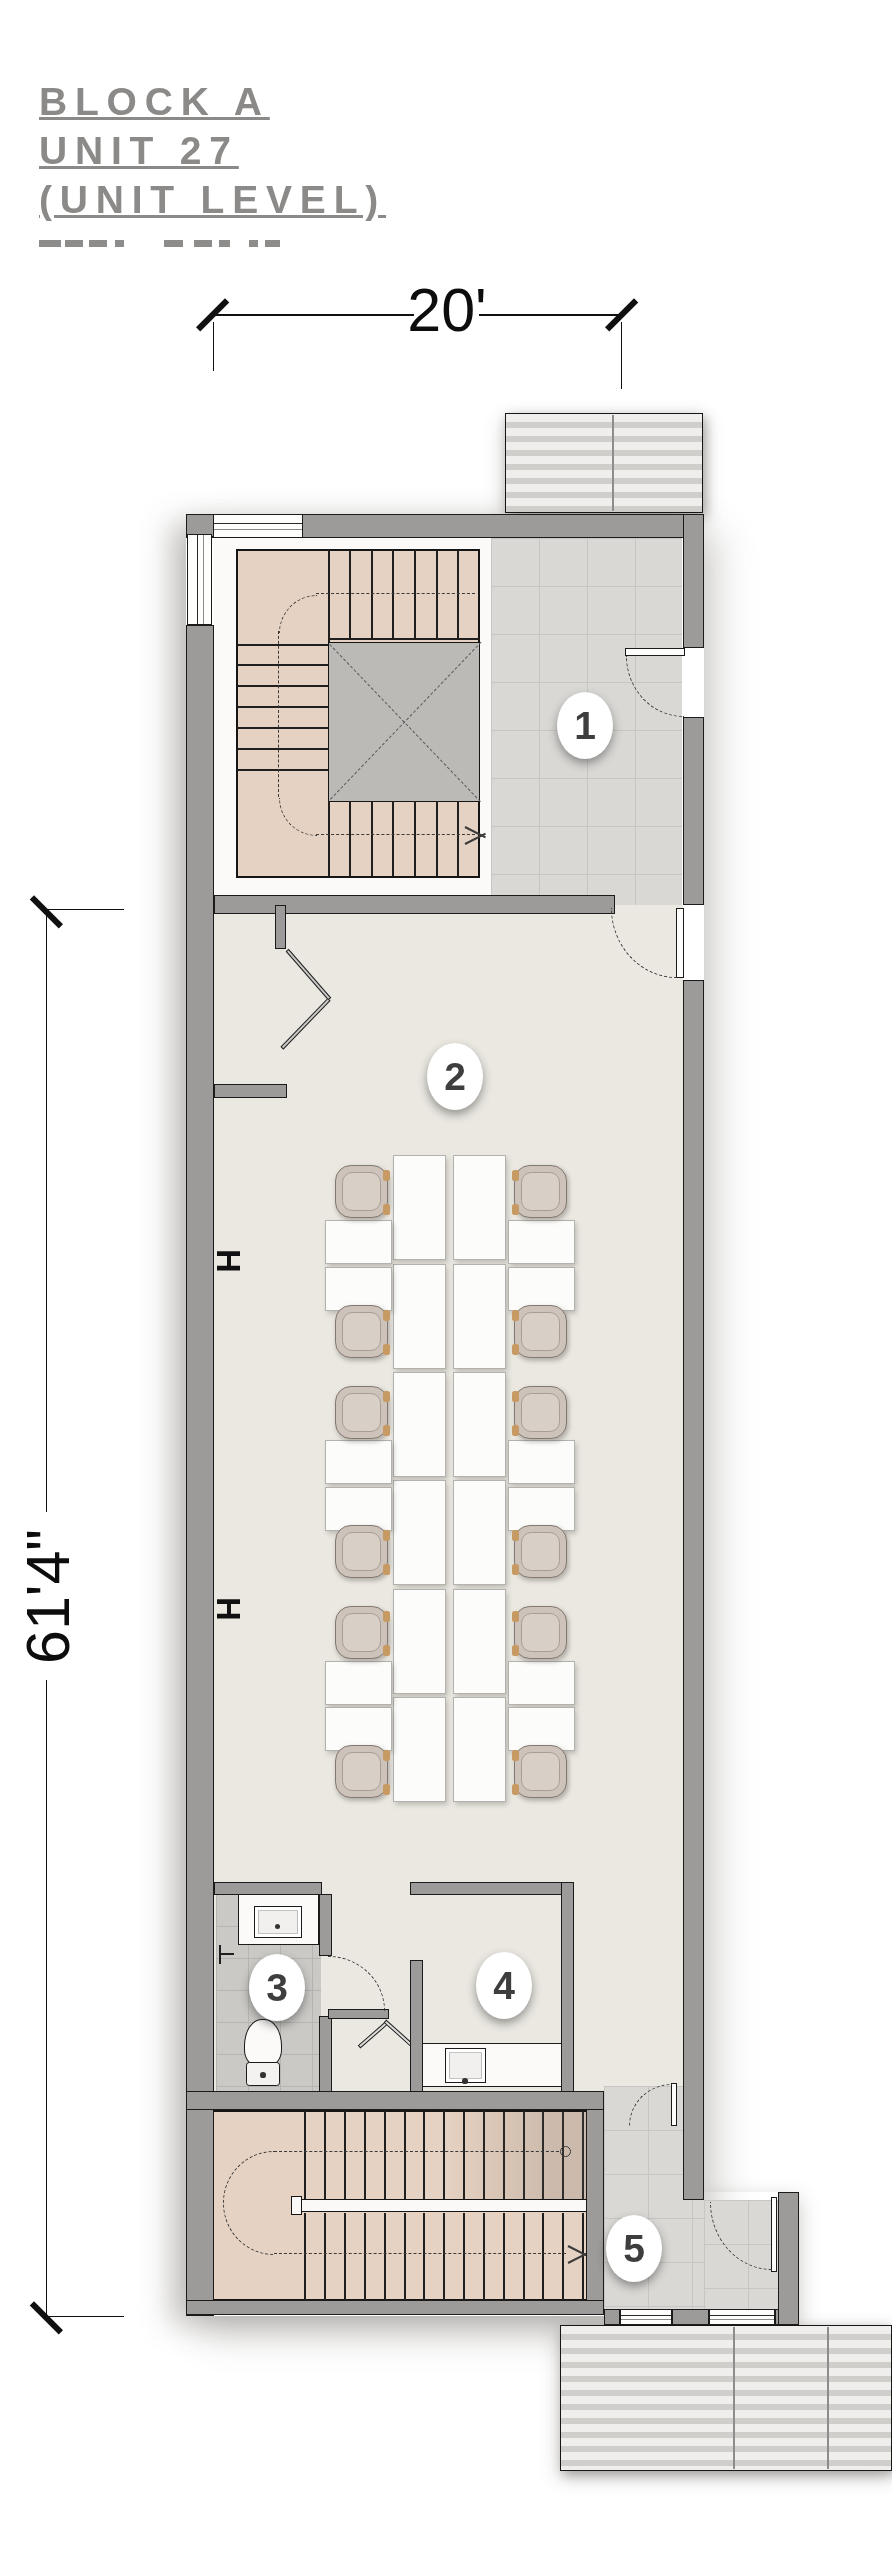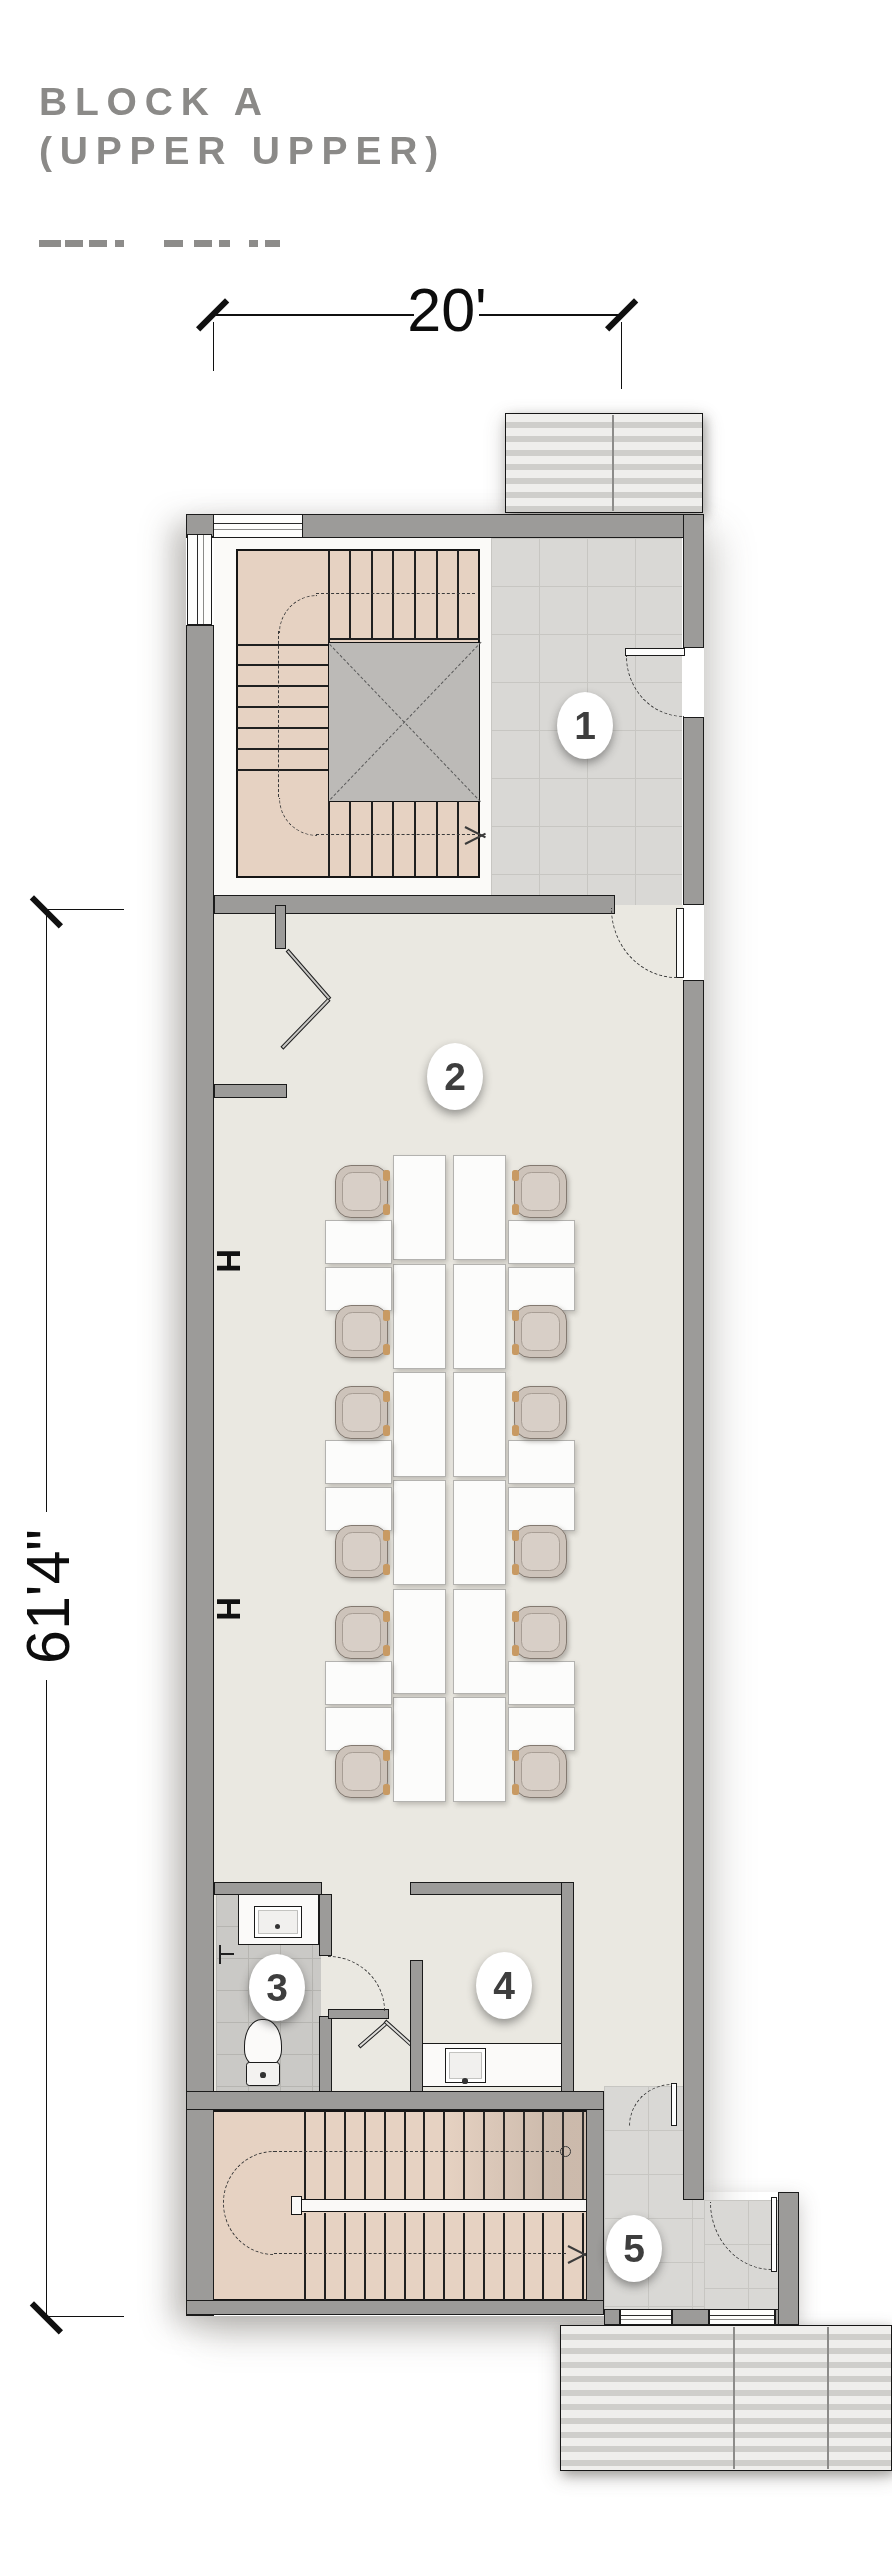--- a/index.html
+++ b/index.html
@@ -72,21 +72,21 @@
   
   .badge{background:#ffffff;border-radius:50%;box-shadow:0 4.4px 10px rgba(40,40,40,.45);
          display:flex;align-items:center;justify-content:center;
          font-size:39px;font-weight:600;color:#3e3e3e;}
   .hsym{font-weight:bold;font-size:33px;color:#111;display:flex;align-items:center;justify-content:center;}
   
   .dimline,.dimlinev,.tick{background:#101010;}
   
   .title{position:absolute;left:39px;top:77px;color:#8b8a88;font-weight:bold;
          font-size:39px;line-height:49px;letter-spacing:.2em;white-space:nowrap;}
-  .title span{display:block;}
+  .title span{display:block;text-decoration:underline;}
   .clipmark{position:absolute;top:240px;height:7px;background:#8d8c8a;}
   .dimtext{position:absolute;color:#0d0d0d;font-size:61px;font-weight:400;text-align:center;}
   #dimw{left:385px;top:275px;width:124px;}
   #dimh{left:-25px;top:1566px;width:146px;height:61px;transform:rotate(-90deg);line-height:61px;}
 </style>
 </head>
 <body>
 
 <div id="plan">
     <div class="el bshadow" style="left: 186px; top: 514px; width: 518px; height: 1802px;"></div>
@@ -282,21 +282,22 @@
     <div class="el dimlinev" style="left: 46px; top: 911px; width: 1.3px; height: 601px;"></div>
     <div class="el dimlinev" style="left: 46px; top: 1680px; width: 1.3px; height: 638px;"></div>
     <div class="el tick" style="left: 26px; top: 909px; width: 41px; height: 5.7px; transform: rotate(45deg);"></div>
     <div class="el tick" style="left: 26px; top: 2315px; width: 41px; height: 5.7px; transform: rotate(45deg);"></div>
     <div class="el dimline" style="left: 48px; top: 909px; width: 76px; height: 1.3px;"></div>
     <div class="el dimline" style="left: 48px; top: 2316px; width: 76px; height: 1.3px;"></div>
   </div>
 
 <div class="title">
   <span>BLOCK A</span>
-  <span>(UPPER UPPER)</span>
+  <span>UNIT 27</span>
+  <span>(UNIT LEVEL)</span>
 </div>
 <div id="clipline">
     <div class="clipmark" style="left: 39px; width: 21.6px;"></div>
     <div class="clipmark" style="left: 65px; width: 18px;"></div>
     <div class="clipmark" style="left: 89px; width: 18px;"></div>
     <div class="clipmark" style="left: 115px; width: 9px;"></div>
     <div class="clipmark" style="left: 164px; width: 19px;"></div>
     <div class="clipmark" style="left: 194px; width: 18px;"></div>
     <div class="clipmark" style="left: 219px; width: 11.4px;"></div>
     <div class="clipmark" style="left: 249px; width: 9px;"></div>

